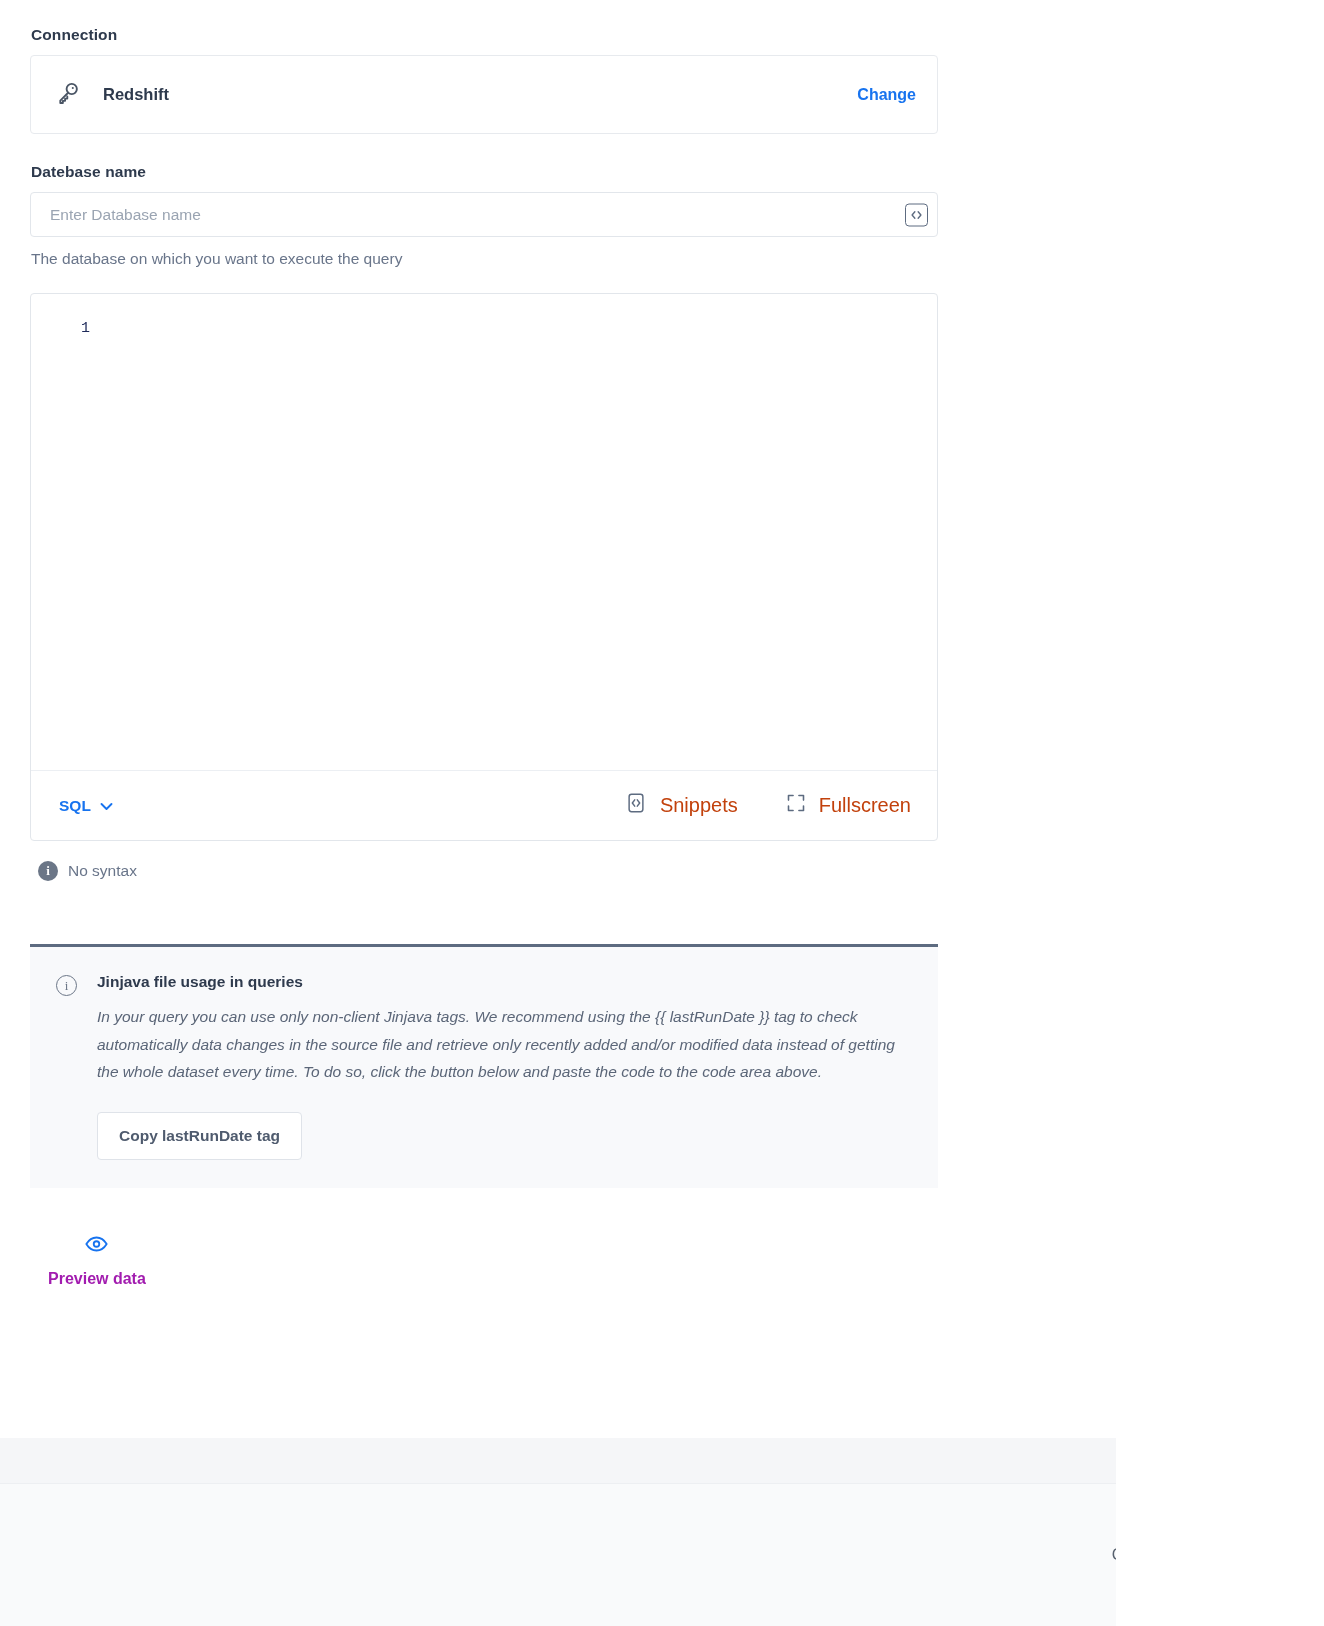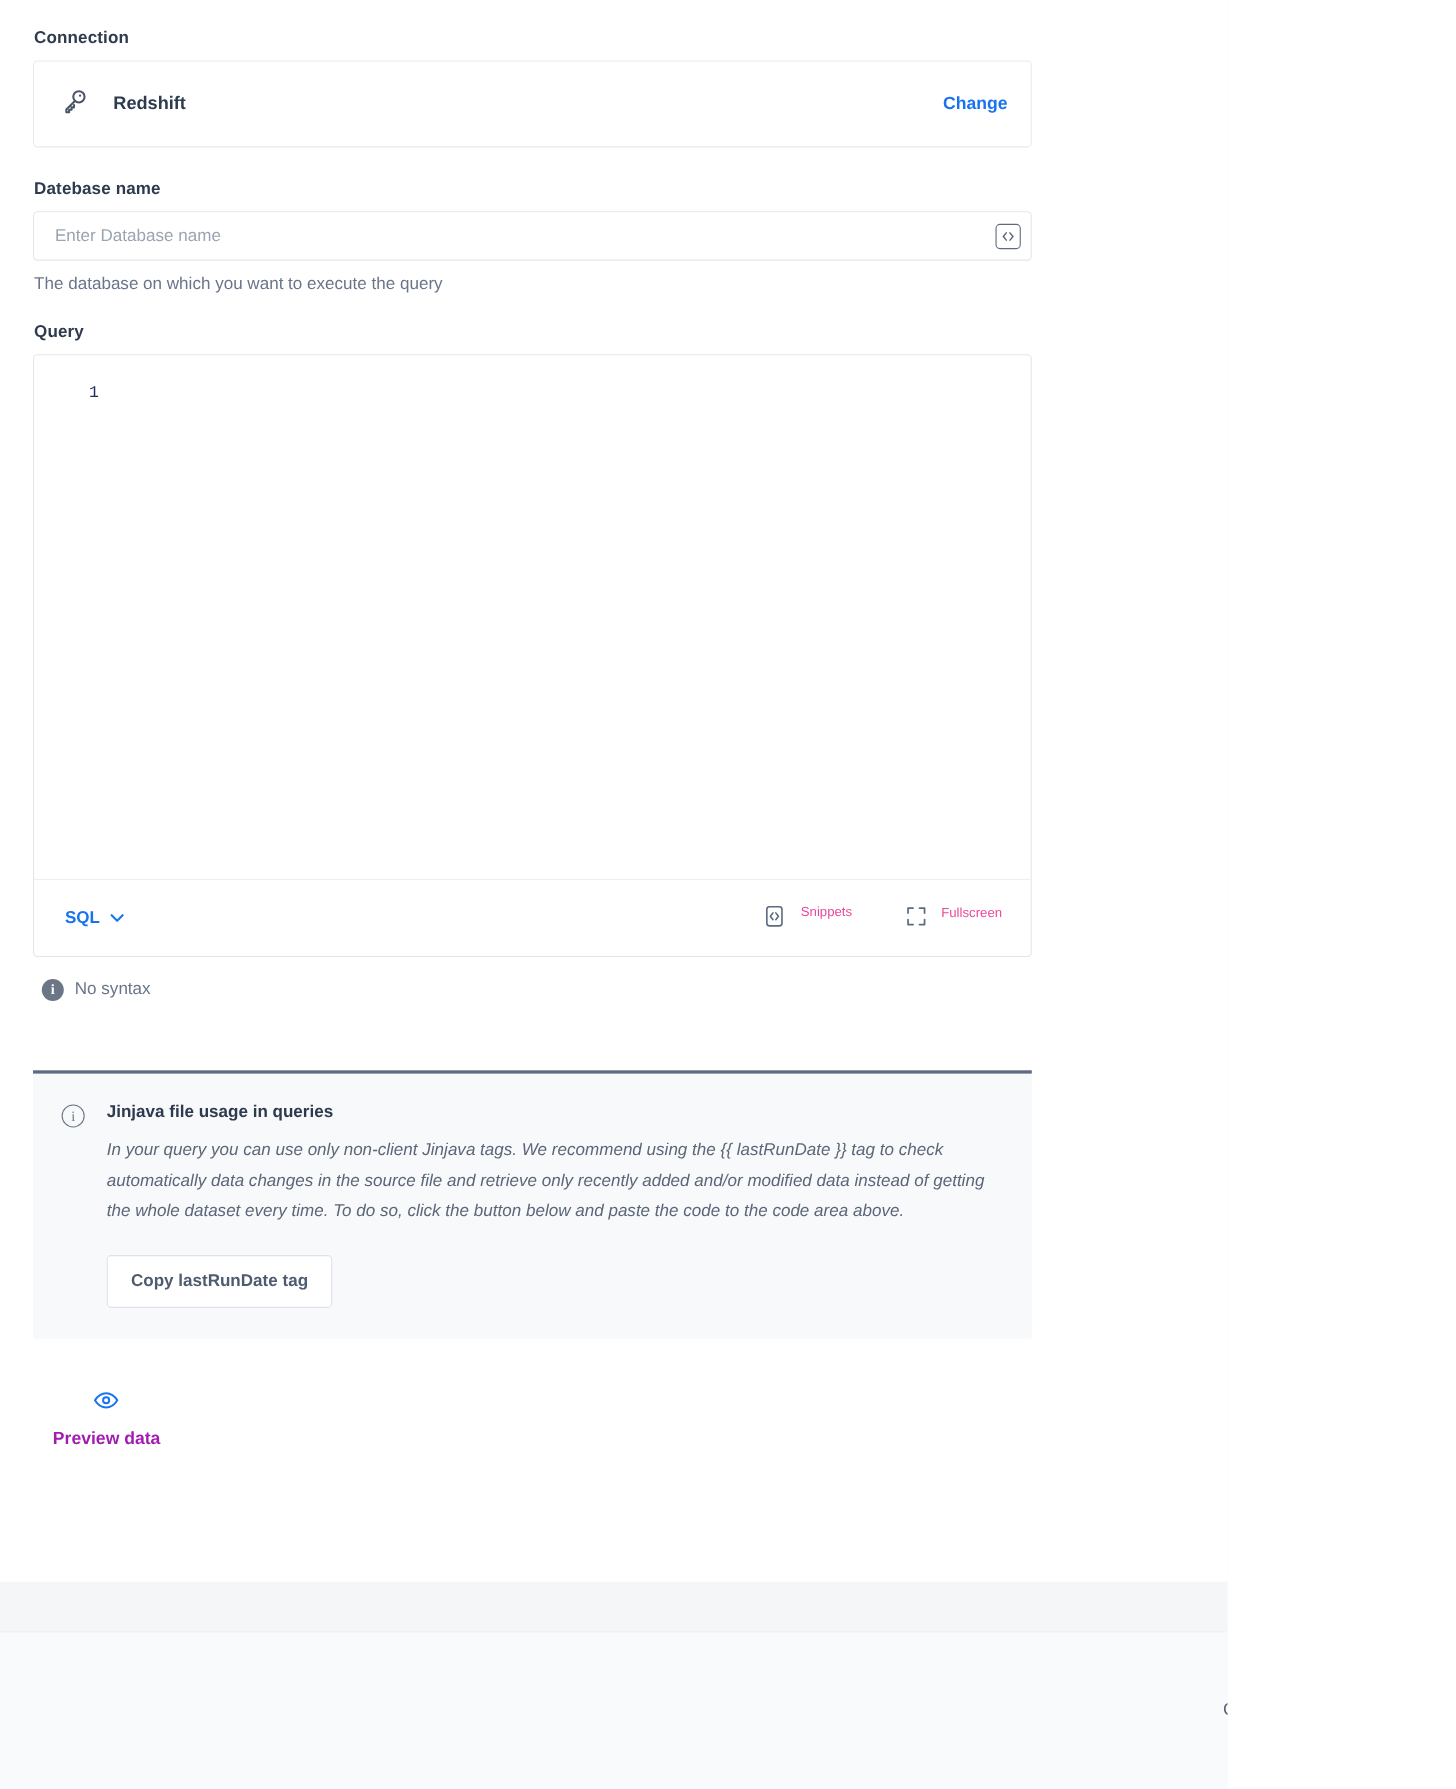--- a/index.html
+++ b/index.html
@@ -131,23 +131,23 @@
   }
   .lang-select {
     display: flex; align-items: center; gap: 9px;
     color: #1773ef;
     font-size: 15.5px;
     font-weight: 700;
     cursor: pointer;
   }
   .toolbar-right { margin-left: auto; display: flex; align-items: center; gap: 48px; }
   .tool-item {
-    display: flex; gap: 13px;
-    color: #ec4899;
-    font-size: 12px;
+    display: flex; align-items: center; gap: 13px;
+    color: #c2410c;
+    font-size: 20px;
     cursor: pointer;
   }
 
   
   .syntax-note {
     display: flex; align-items: center; gap: 10px;
     margin-top: 20px; margin-left: 8px;
   }
   .info-dot {
     width: 20px; height: 20px; border-radius: 50%;
@@ -289,21 +289,20 @@
           <svg width="13" height="11" viewBox="0 0 14 12" fill="none" stroke="#5d6b80" stroke-width="1.5" stroke-linecap="round" stroke-linejoin="round">
             <path d="M5.2 2.4 L2.2 6 L5.2 9.6"></path>
             <path d="M8.8 2.4 L11.8 6 L8.8 9.6"></path>
           </svg>
         </span>
       </div>
       <div class="help-text">The database on which you want to execute the query</div>
     </div>
 
     <div class="query-block">
-      <div class="field-label">Query</div>
       <div class="editor">
         <div class="editor-area">
           <span class="line-no">1</span>
         </div>
         <div class="editor-toolbar">
           <div class="lang-select">
             <span>SQL</span>
             <span>
               <svg width="13" height="9" viewBox="0 0 13 9" fill="none" stroke="#1773ef" stroke-width="1.9" stroke-linecap="round" stroke-linejoin="round">
                 <path d="M1.5 2 L6.5 7 L11.5 2"></path>

